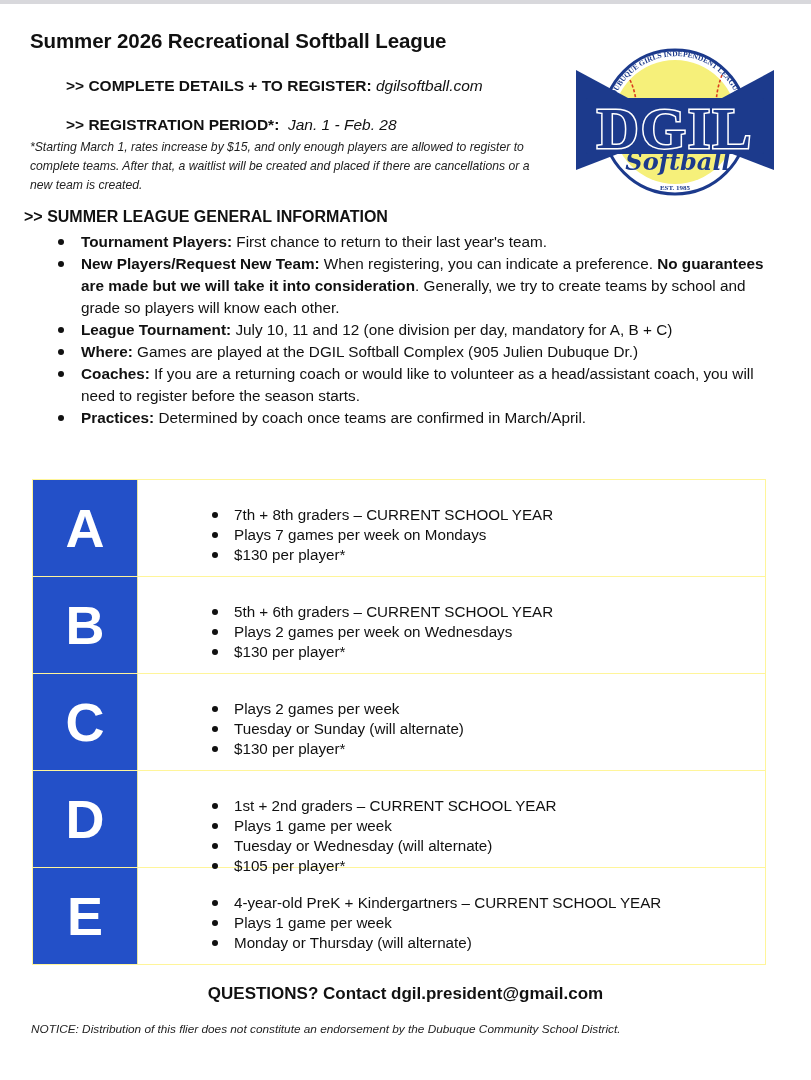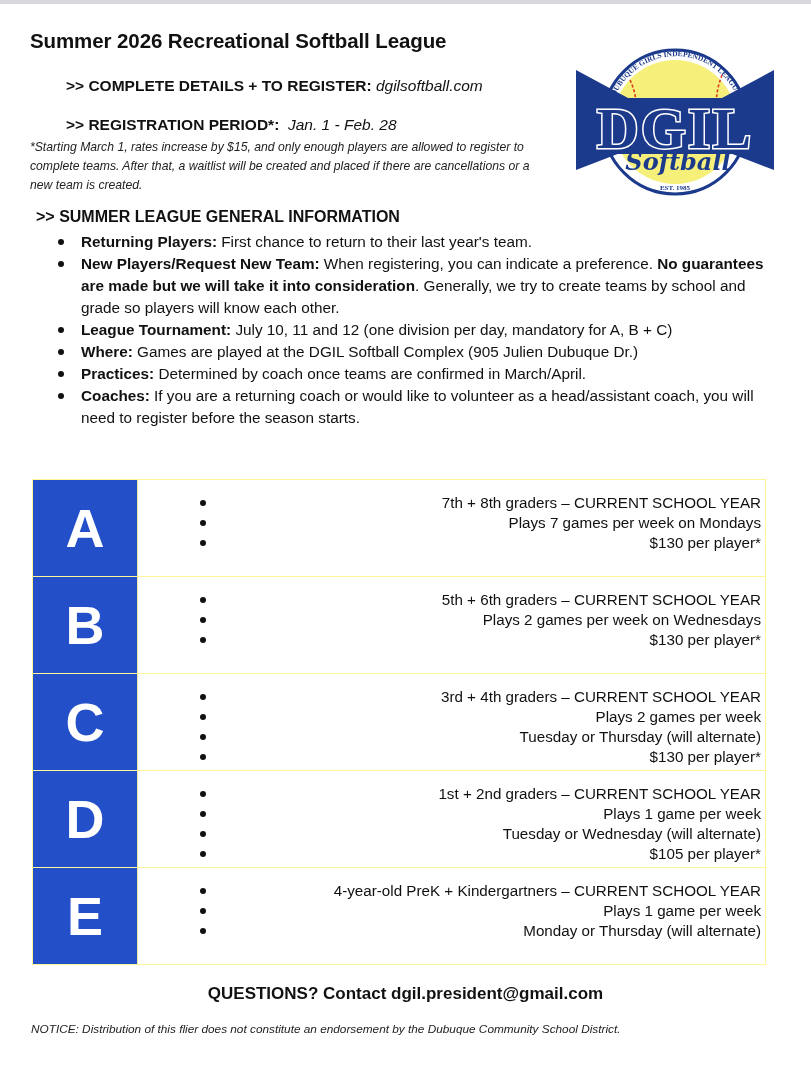--- a/index.html
+++ b/index.html
@@ -10,31 +10,31 @@
     }
     .topbar { position: absolute; left: 0; top: 0; width: 811px; height: 4px; background: #d8d8dc; }
     .title { position: absolute; left: 30px; top: 29px; font-size: 20.5px; font-weight: bold; letter-spacing: -0.1px; }
     .line { position: absolute; left: 30px; font-size: 15.5px; }
     .line b { font-weight: bold; margin-left: 36px; }
     .line i { font-style: italic; font-weight: normal; }
     .details { top: 77px; }
     .regperiod { top: 116px; }
     .note { position: absolute; left: 30px; top: 138px; width: 500px; font-size: 12.2px; font-style: italic; line-height: 19px; color: #222; }
     .logo { position: absolute; left: 572px; top: 40px; width: 206px; height: 160px; }
-    .section-head { position: absolute; left: 36px; top: 208px; font-size: 16px; font-weight: bold; }
+    .section-head { position: absolute; left: 24px; top: 208px; font-size: 16px; font-weight: bold; }
     ul.info { position: absolute; left: 55px; top: 231px; margin: 0; padding: 0; list-style: none; width: 720px; }
     ul.info li { position: relative; padding-left: 26px; font-size: 15.3px; line-height: 22px; margin-bottom: 0px; }
     ul.info li::before { content: ""; position: absolute; left: 3px; top: 8px; width: 6px; height: 6px; border-radius: 50%; background: #111; }
     ul.info li b { font-weight: bold; }
     .divisions { position: absolute; left: 32px; top: 479px; width: 734px; border-collapse: collapse; }
     .div-row { display: flex; height: 96px; border: 1.5px solid #fff59a; border-top: none; }
     .div-row:first-child { border-top: 1.5px solid #fff59a; }
     .div-letter { width: 104px; background: #2350c8; color: #fff; font-weight: bold; font-size: 54px; display: flex; align-items: center; justify-content: center; border-right: 1px solid #e8e6a0; }
     .div-body { flex: 1; padding-top: 9px; }
-    .div-body ul { margin: 4px; padding: 0 0 0 58px; list-style: none; text-align: right; }
+    .div-body ul { margin: 16px; padding: 0 0 0 58px; list-style: none; }
     .div-body li { position: relative; padding-left: 22px; font-size: 15.2px; line-height: 20px; }
     .div-body li::before { content: ""; position: absolute; left: 0; top: 7px; width: 6px; height: 6px; border-radius: 50%; background: #111; }
     .questions { position: absolute; left: 0; width: 811px; top: 984px; text-align: center; font-size: 17px; font-weight: bold; }
     .questions span.email { font-weight: bold; }
     .notice { position: absolute; left: 31px; top: 1022px; font-size: 11.8px; font-style: italic; color: #222; }
   </style>
 </head>
 <body>
 
 <div class="topbar"></div>
@@ -68,26 +68,26 @@
   <polygon points="202,30 150,58 150,110 202,130" fill="#1c3a8c"></polygon>
   <rect x="14" y="58" width="178" height="56" fill="#1c3a8c" rx="2"></rect>
   <text x="103" y="108" text-anchor="middle" font-family="Liberation Serif, serif" font-size="58" font-weight="bold" fill="#1c3a8c" stroke="#ffffff" stroke-width="3" paint-order="stroke" letter-spacing="2">DGIL</text>
   <text x="106" y="130" text-anchor="middle" font-family="DejaVu Serif, serif" font-style="italic" font-weight="bold" font-size="24" fill="#1c3a8c">Softball</text>
   <text x="103" y="150" text-anchor="middle" font-family="Liberation Serif, serif" font-size="7" font-weight="bold" fill="#1c3a8c">EST. 1985</text>
 </svg>
 
 <div class="section-head">&gt;&gt; SUMMER LEAGUE GENERAL INFORMATION</div>
 
 <ul class="info">
-  <li><b>Returning Players:</b><span> First chance to return to their last year's team.</span></li>
+  <li><b>Tournament Players:</b><span> First chance to return to their last year's team.</span></li>
   <li><b>New Players/Request New Team:</b><span> When registering, you can indicate a preference. </span><b>No guarantees are made but we will take it into consideration</b><span>. Generally, we try to create teams by school and grade so players will know each other.</span></li>
   <li><b>League Tournament:</b><span> July 10, 11 and 12 (one division per day, mandatory for A, B + C)</span></li>
   <li><b>Where:</b><span> Games are played at the DGIL Softball Complex (905 Julien Dubuque Dr.)</span></li>
+  <li><b>Coaches:</b><span> If you are a returning coach or would like to volunteer as a head/assistant coach, you will need to register before the season starts.</span></li>
   <li><b>Practices:</b><span> Determined by coach once teams are confirmed in March/April.</span></li>
-  <li><b>Coaches:</b><span> If you are a returning coach or would like to volunteer as a head/assistant coach, you will need to register before the season starts.</span></li>
 </ul>
 
 <div class="divisions">
   <div class="div-row">
     <div class="div-letter">A</div>
     <div class="div-body">
         <ul>
       <li>7th + 8th graders – CURRENT SCHOOL YEAR</li>
       <li>Plays 7 games per week on Mondays</li>
       <li>$130 per player*</li>
@@ -101,23 +101,22 @@
       <li>5th + 6th graders – CURRENT SCHOOL YEAR</li>
       <li>Plays 2 games per week on Wednesdays</li>
       <li>$130 per player*</li>
     </ul>
       </div>
   </div>
   <div class="div-row">
     <div class="div-letter">C</div>
     <div class="div-body">
         <ul>
-      <li>3rd + 4th graders – CURRENT SCHOOL YEAR</li>
       <li>Plays 2 games per week</li>
-      <li>Tuesday or Thursday (will alternate)</li>
+      <li>Tuesday or Sunday (will alternate)</li>
       <li>$130 per player*</li>
     </ul>
       </div>
   </div>
   <div class="div-row">
     <div class="div-letter">D</div>
     <div class="div-body">
         <ul>
       <li>1st + 2nd graders – CURRENT SCHOOL YEAR</li>
       <li>Plays 1 game per week</li>

